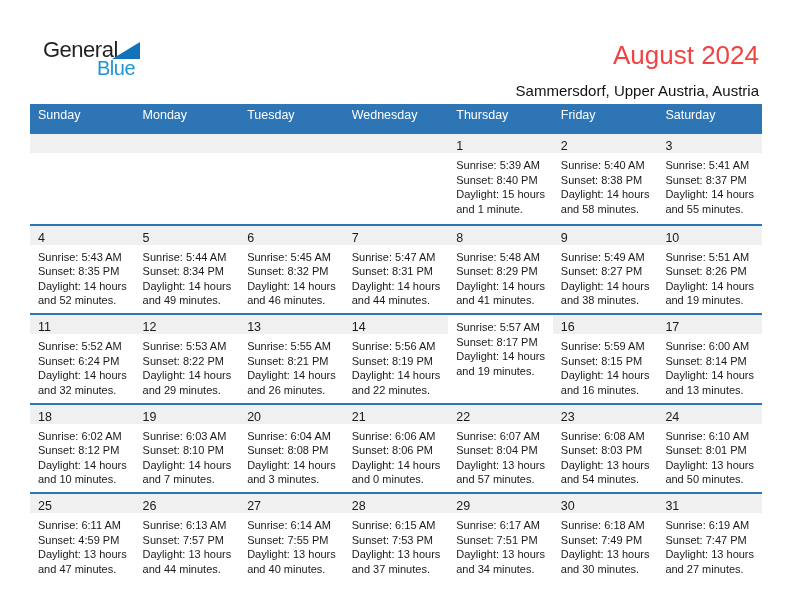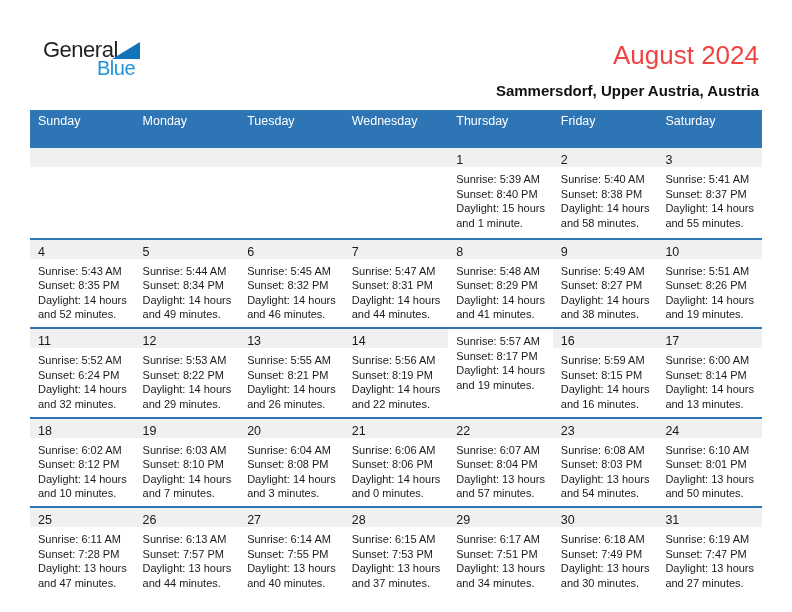--- a/index.html
+++ b/index.html
@@ -20,25 +20,25 @@
   }
   .logo-triangle { position:absolute; left:82px; top:5px; width:28px; height:17px; }
   .logo-blue {
     position:absolute; left:67px; top:20px;
     font-size:20px; color:#2095d5; letter-spacing:-0.5px;
   }
 
   
   .title-block { position:absolute; right:33px; top:40px; text-align:right; }
   .title { font-size:26px; font-weight:normal; color:#ef4444; }
-  .subtitle { font-size:15px; font-weight:bold; color:#111; margin-top:11px; }
+  .subtitle { font-size:15px; font-weight:normal; color:#111; margin-top:11px; }
 
   
   .calendar { position:absolute; left:30px; top:104px; width:732px; }
-  .cal-header { display:flex; background:#2e75b6; height:38px;margin-top:6px; }
+  .cal-header { display:flex; background:#2e75b6; height:30px; }
   .hcell {
     flex:0 0 14.2857%; color:#ffffff; font-size:12.5px;
     line-height:22px; padding-left:8px;
     white-space:nowrap; overflow:hidden;
   }
   .week {
     display:flex; height:89.5px;
     border-top:2px solid #2e75b6;
   }
   .week:first-of-type { border-top:none; height:89.5px; }
@@ -315,21 +315,21 @@
               <div>Daylight: 13 hours</div>
               <div>and 50 minutes.</div>
             </div>
           </div>
         </div>
         <div class="week">
           <div class="cell">
             <div class="band"><span class="daynum">25</span></div>
             <div class="details">
               <div>Sunrise: 6:11 AM</div>
-              <div>Sunset: 7:28 PM</div>
+              <div>Sunset: 4:59 PM</div>
               <div>Daylight: 13 hours</div>
               <div>and 47 minutes.</div>
             </div>
           </div>
           <div class="cell">
             <div class="band"><span class="daynum">26</span></div>
             <div class="details">
               <div>Sunrise: 6:13 AM</div>
               <div>Sunset: 7:57 PM</div>
               <div>Daylight: 13 hours</div>

